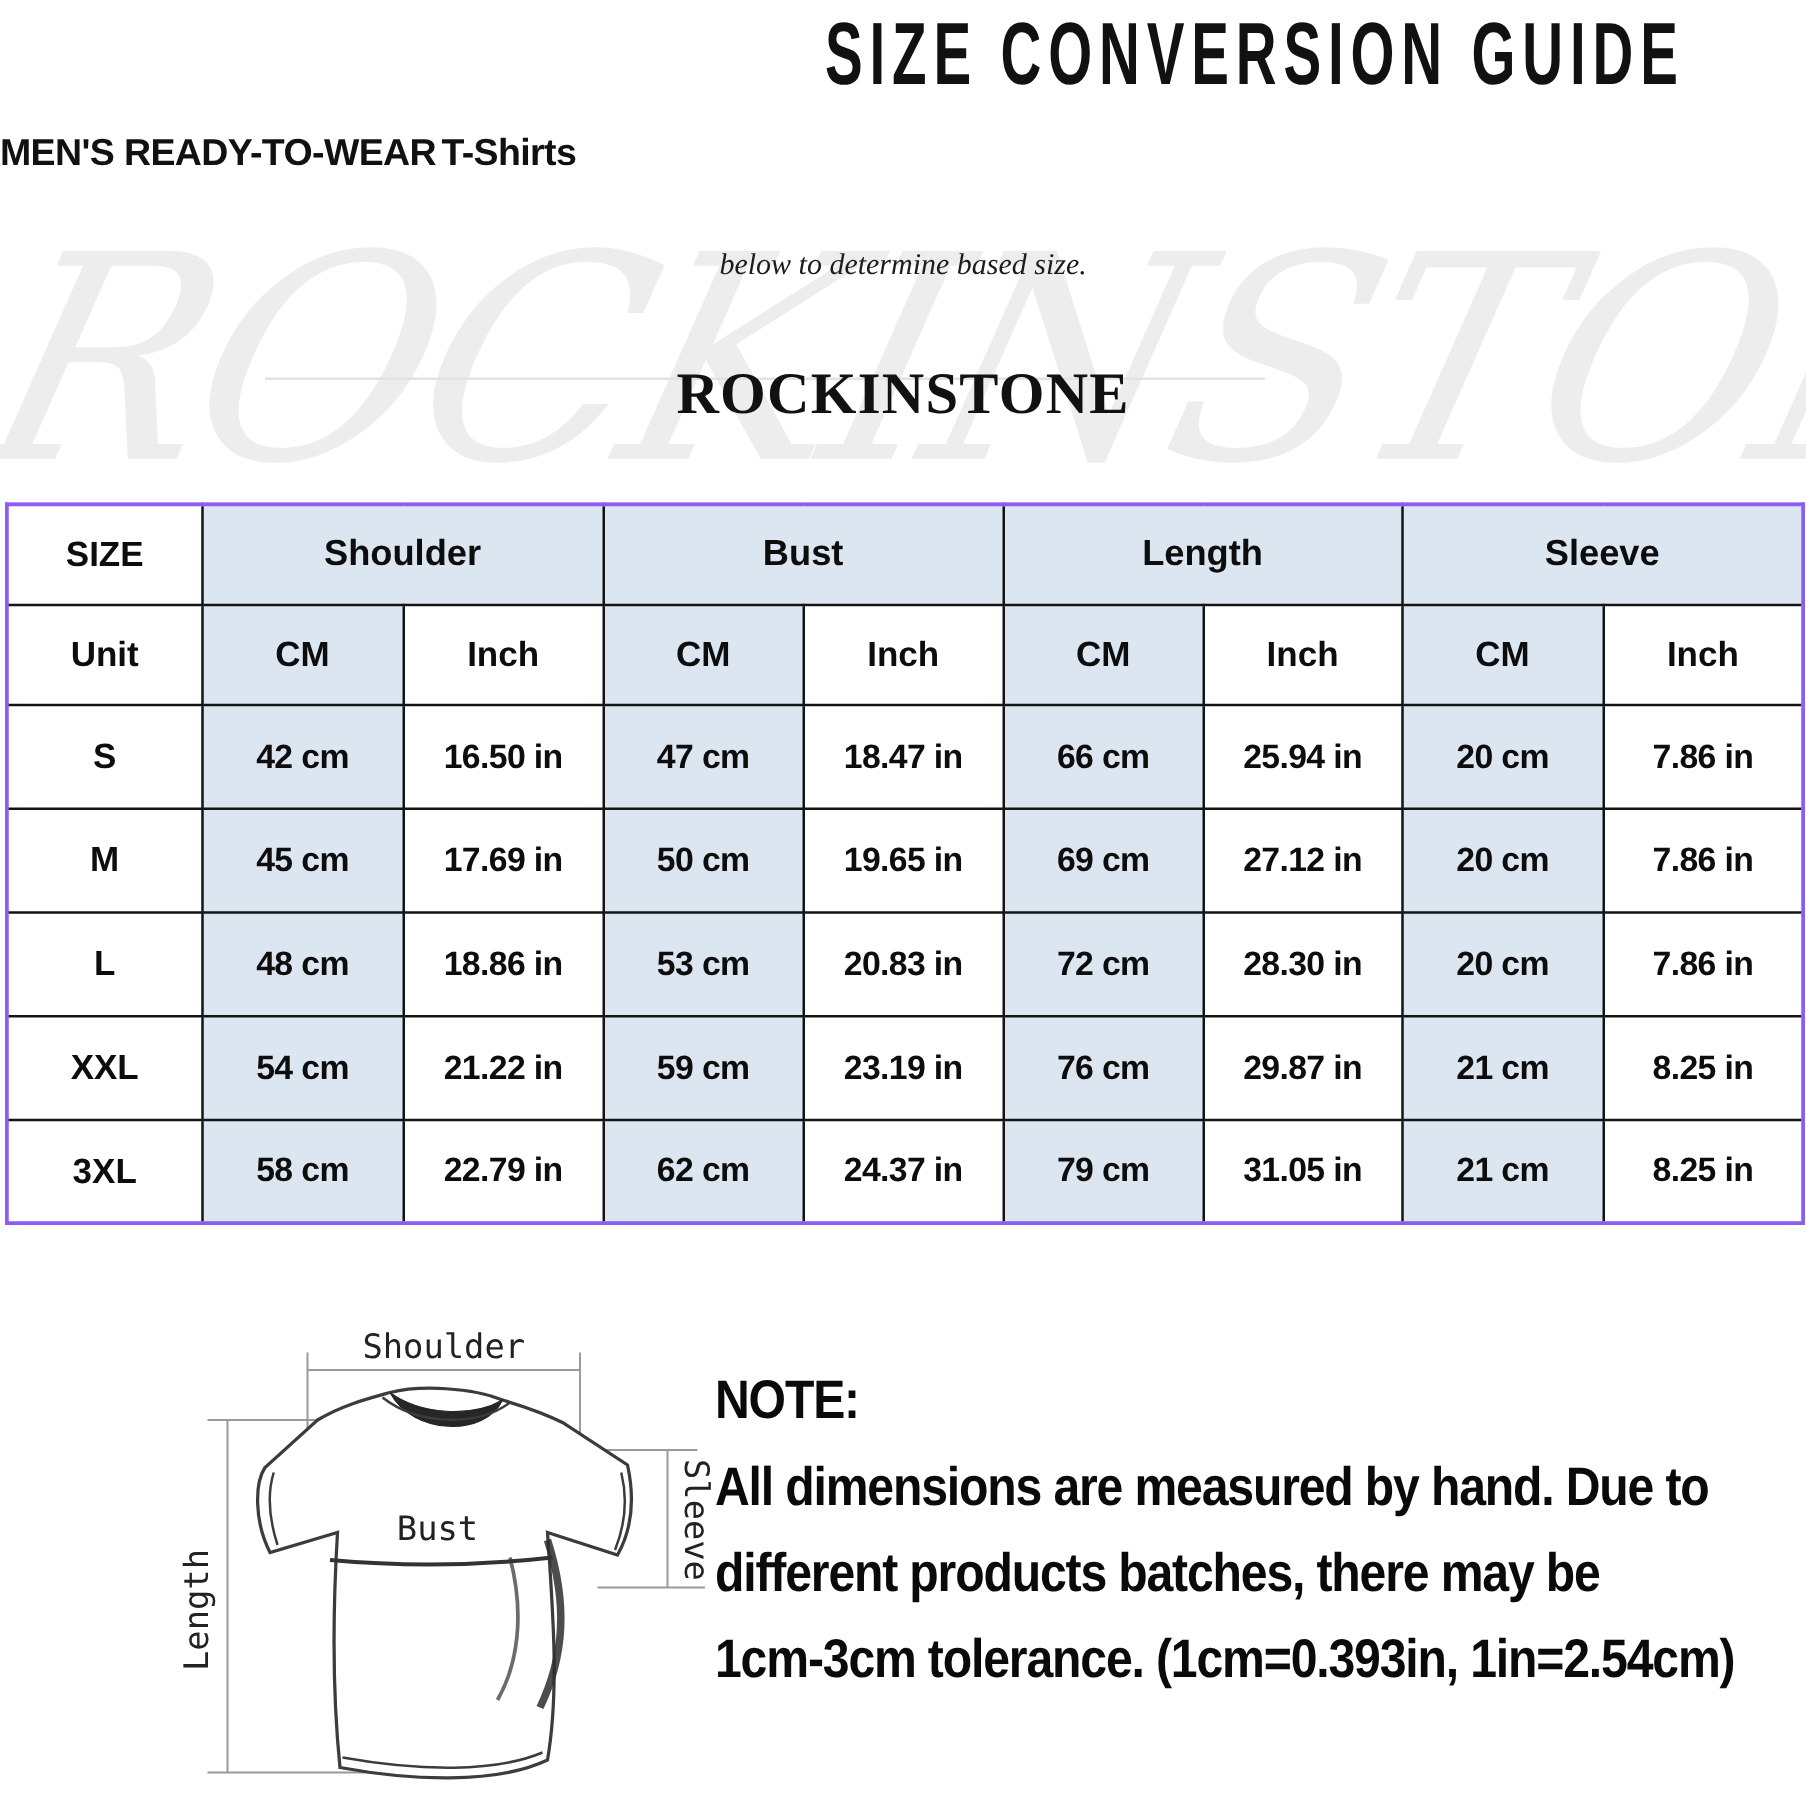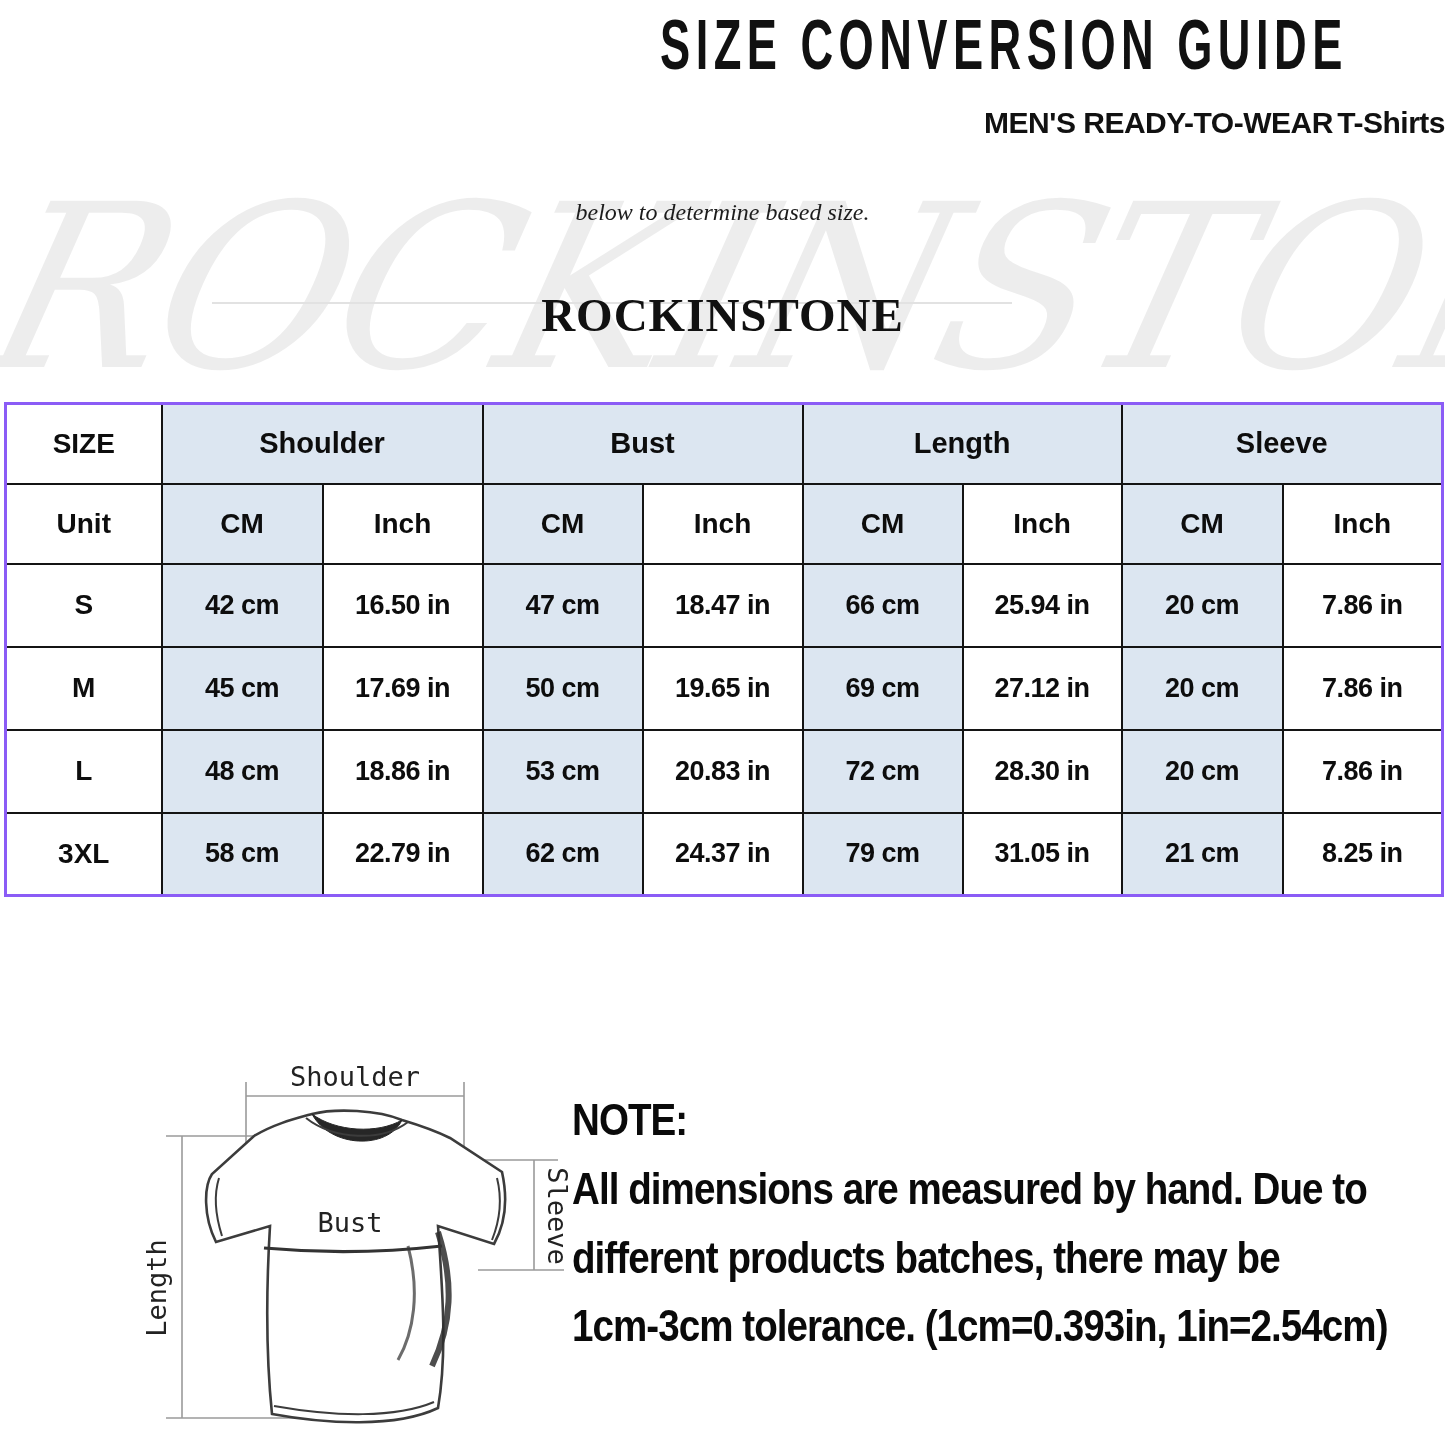--- a/index.html
+++ b/index.html
@@ -35,21 +35,21 @@
   
   .title-wrap { top: 10px; left: 0; width: 100%; text-align: right; }
   .title-inner {
     display: inline-block;
     font-size: 58px;
     font-weight: 700;
     letter-spacing: 7px;
     transform: scale(0.78, 1.22);
     white-space: nowrap;
   }
-  .subtitle-wrap { top: 106px; left: 0; width: 100%; text-align: right; }
+  .subtitle-wrap { top: 106px; left: 0; width: 100%; text-align: left; }
   .subtitle-wrap .caps, .subtitle-wrap .mixed {
     font-size: 30px; font-weight: 700; letter-spacing: -0.5px;
   }
   .desc-wrap {
     top: 192px; left: 0; width: 100%;
     text-align: center;
     font-family: "Liberation Serif", serif;
     font-style: italic;
     font-size: 24px;
     line-height: 41px;
@@ -197,20 +197,31 @@
     <td class="val blue">48 cm</td>
     <td class="val">18.86 in</td>
     <td class="val blue">53 cm</td>
     <td class="val">20.83 in</td>
     <td class="val blue">72 cm</td>
     <td class="val">28.30 in</td>
     <td class="val blue">20 cm</td>
     <td class="val">7.86 in</td>
   </tr>
   <tr class="data-row">
+    <td class="size-cell">XXL</td>
+    <td class="val blue">54 cm</td>
+    <td class="val">21.22 in</td>
+    <td class="val blue">59 cm</td>
+    <td class="val">23.19 in</td>
+    <td class="val blue">76 cm</td>
+    <td class="val">29.87 in</td>
+    <td class="val blue">21 cm</td>
+    <td class="val">8.25 in</td>
+  </tr>
+  <tr class="data-row">
     <td class="size-cell">3XL</td>
     <td class="val blue">58 cm</td>
     <td class="val">22.79 in</td>
     <td class="val blue">62 cm</td>
     <td class="val">24.37 in</td>
     <td class="val blue">79 cm</td>
     <td class="val">31.05 in</td>
     <td class="val blue">21 cm</td>
     <td class="val">8.25 in</td>
   </tr>

